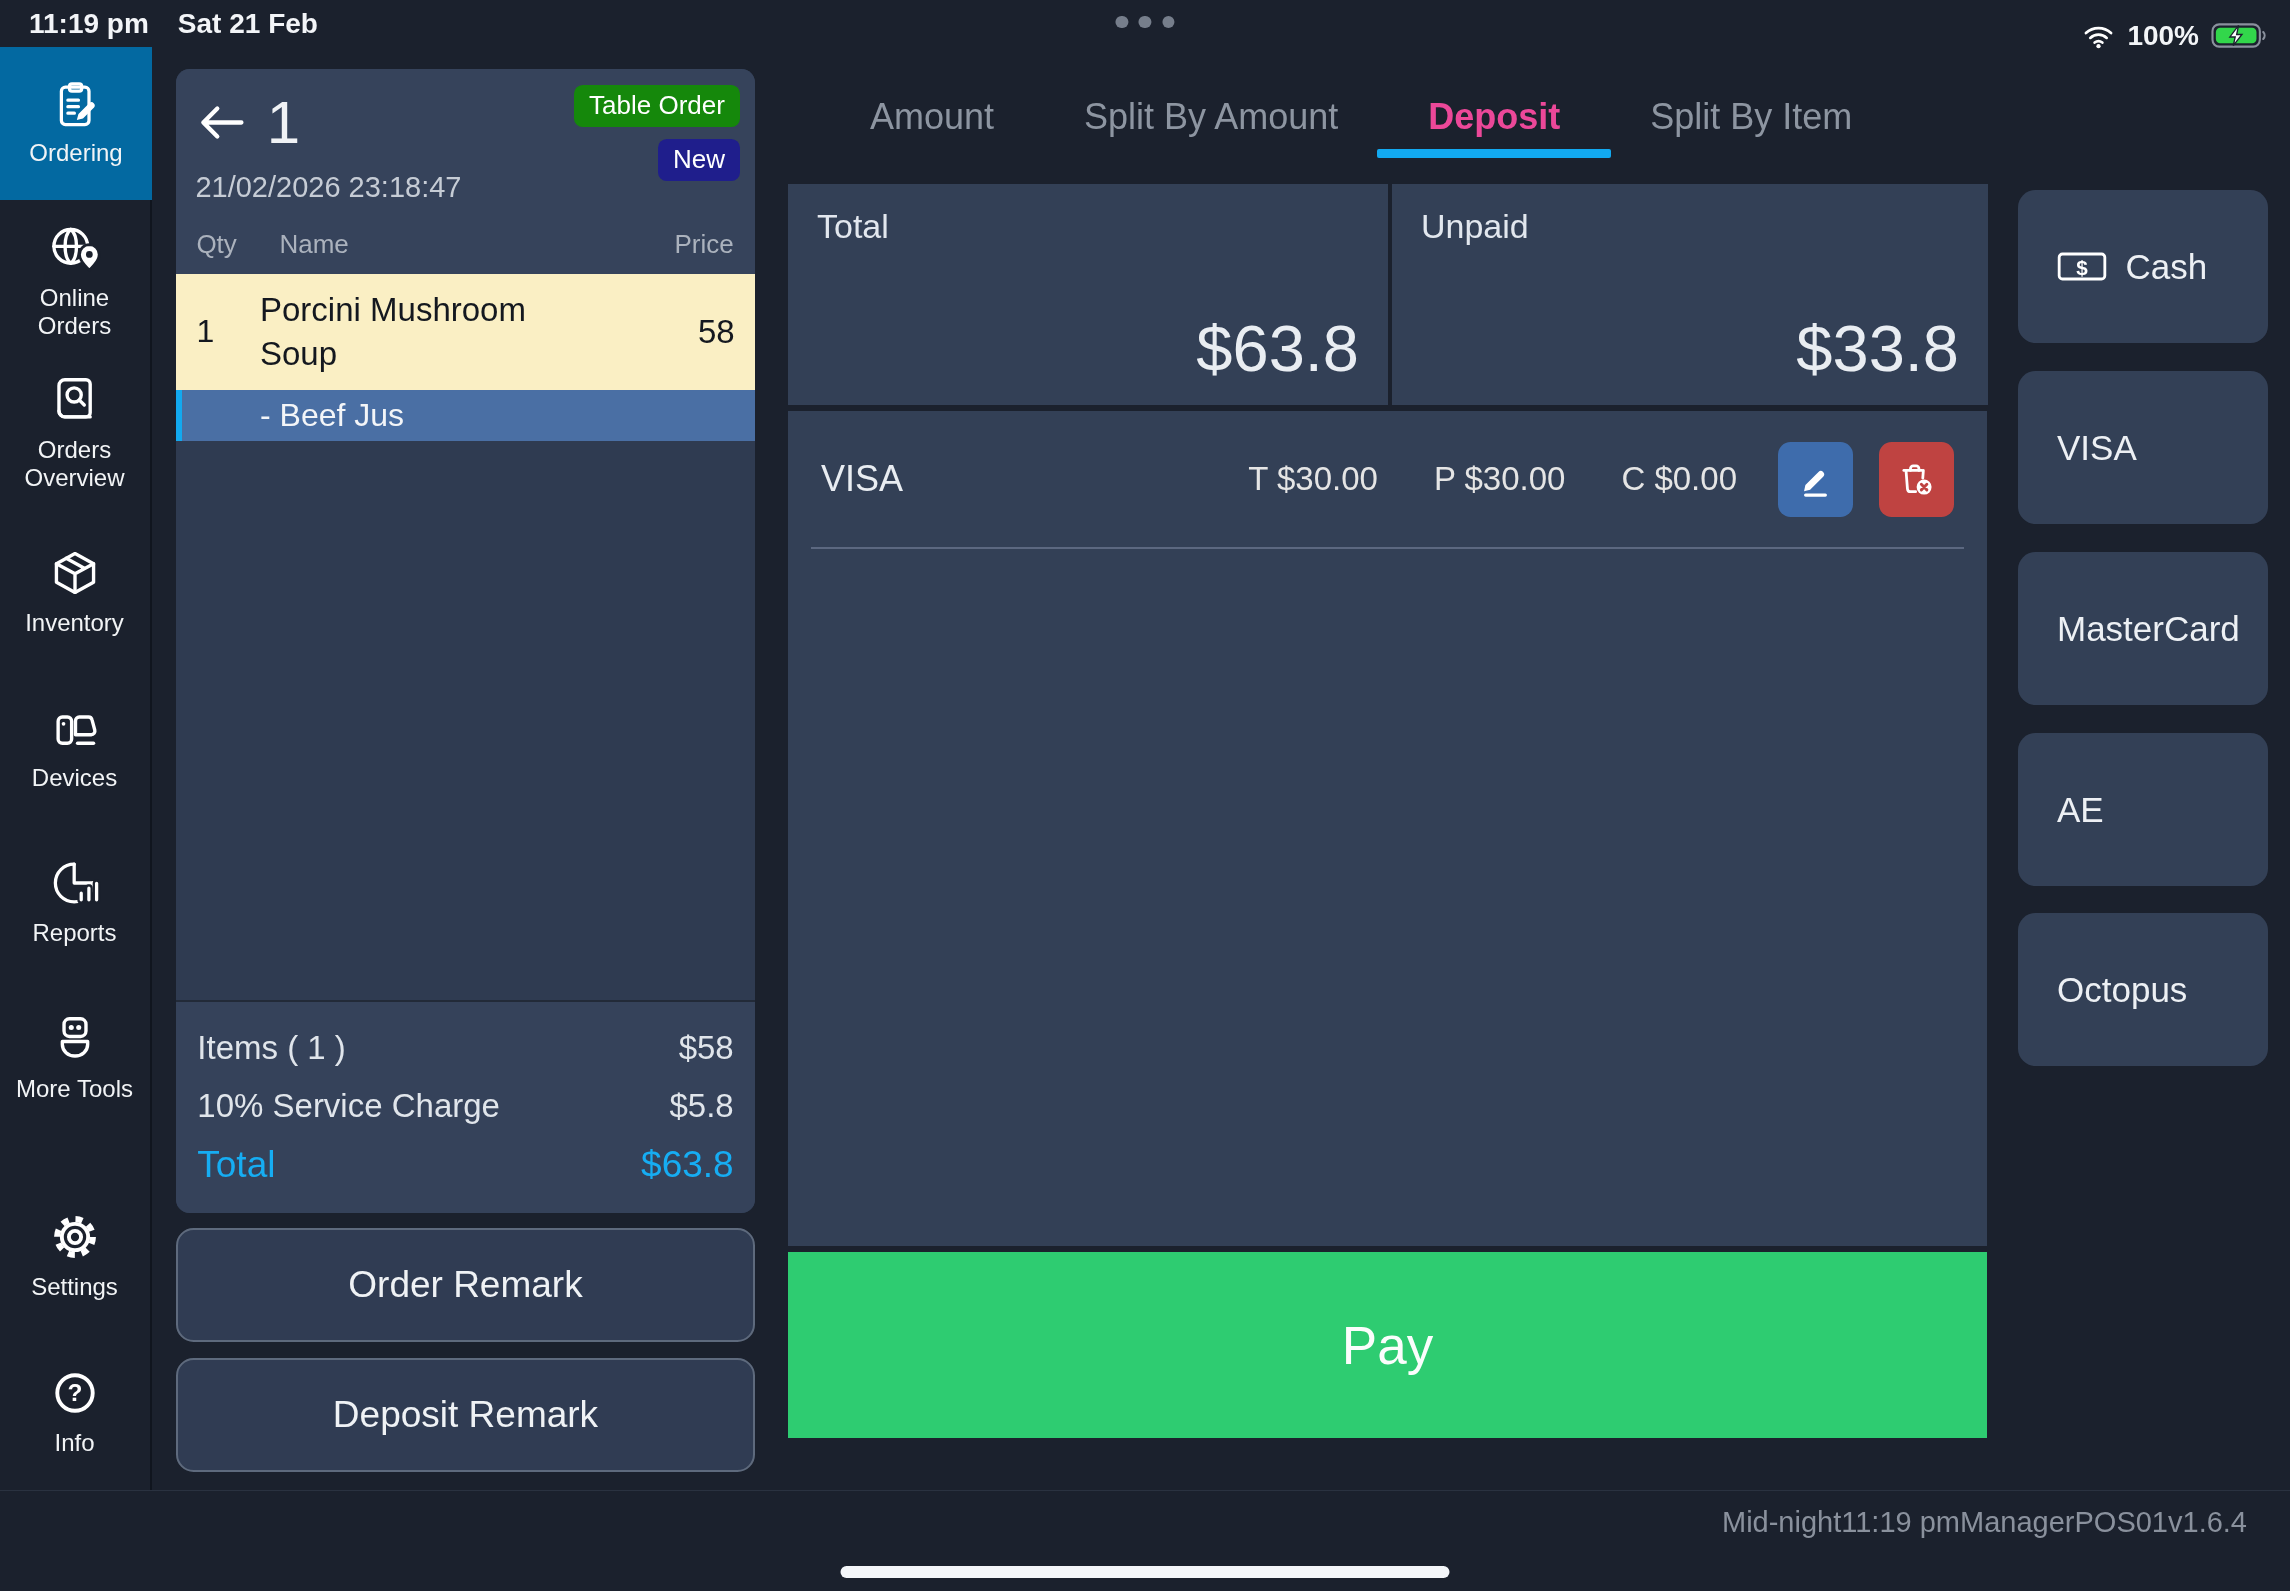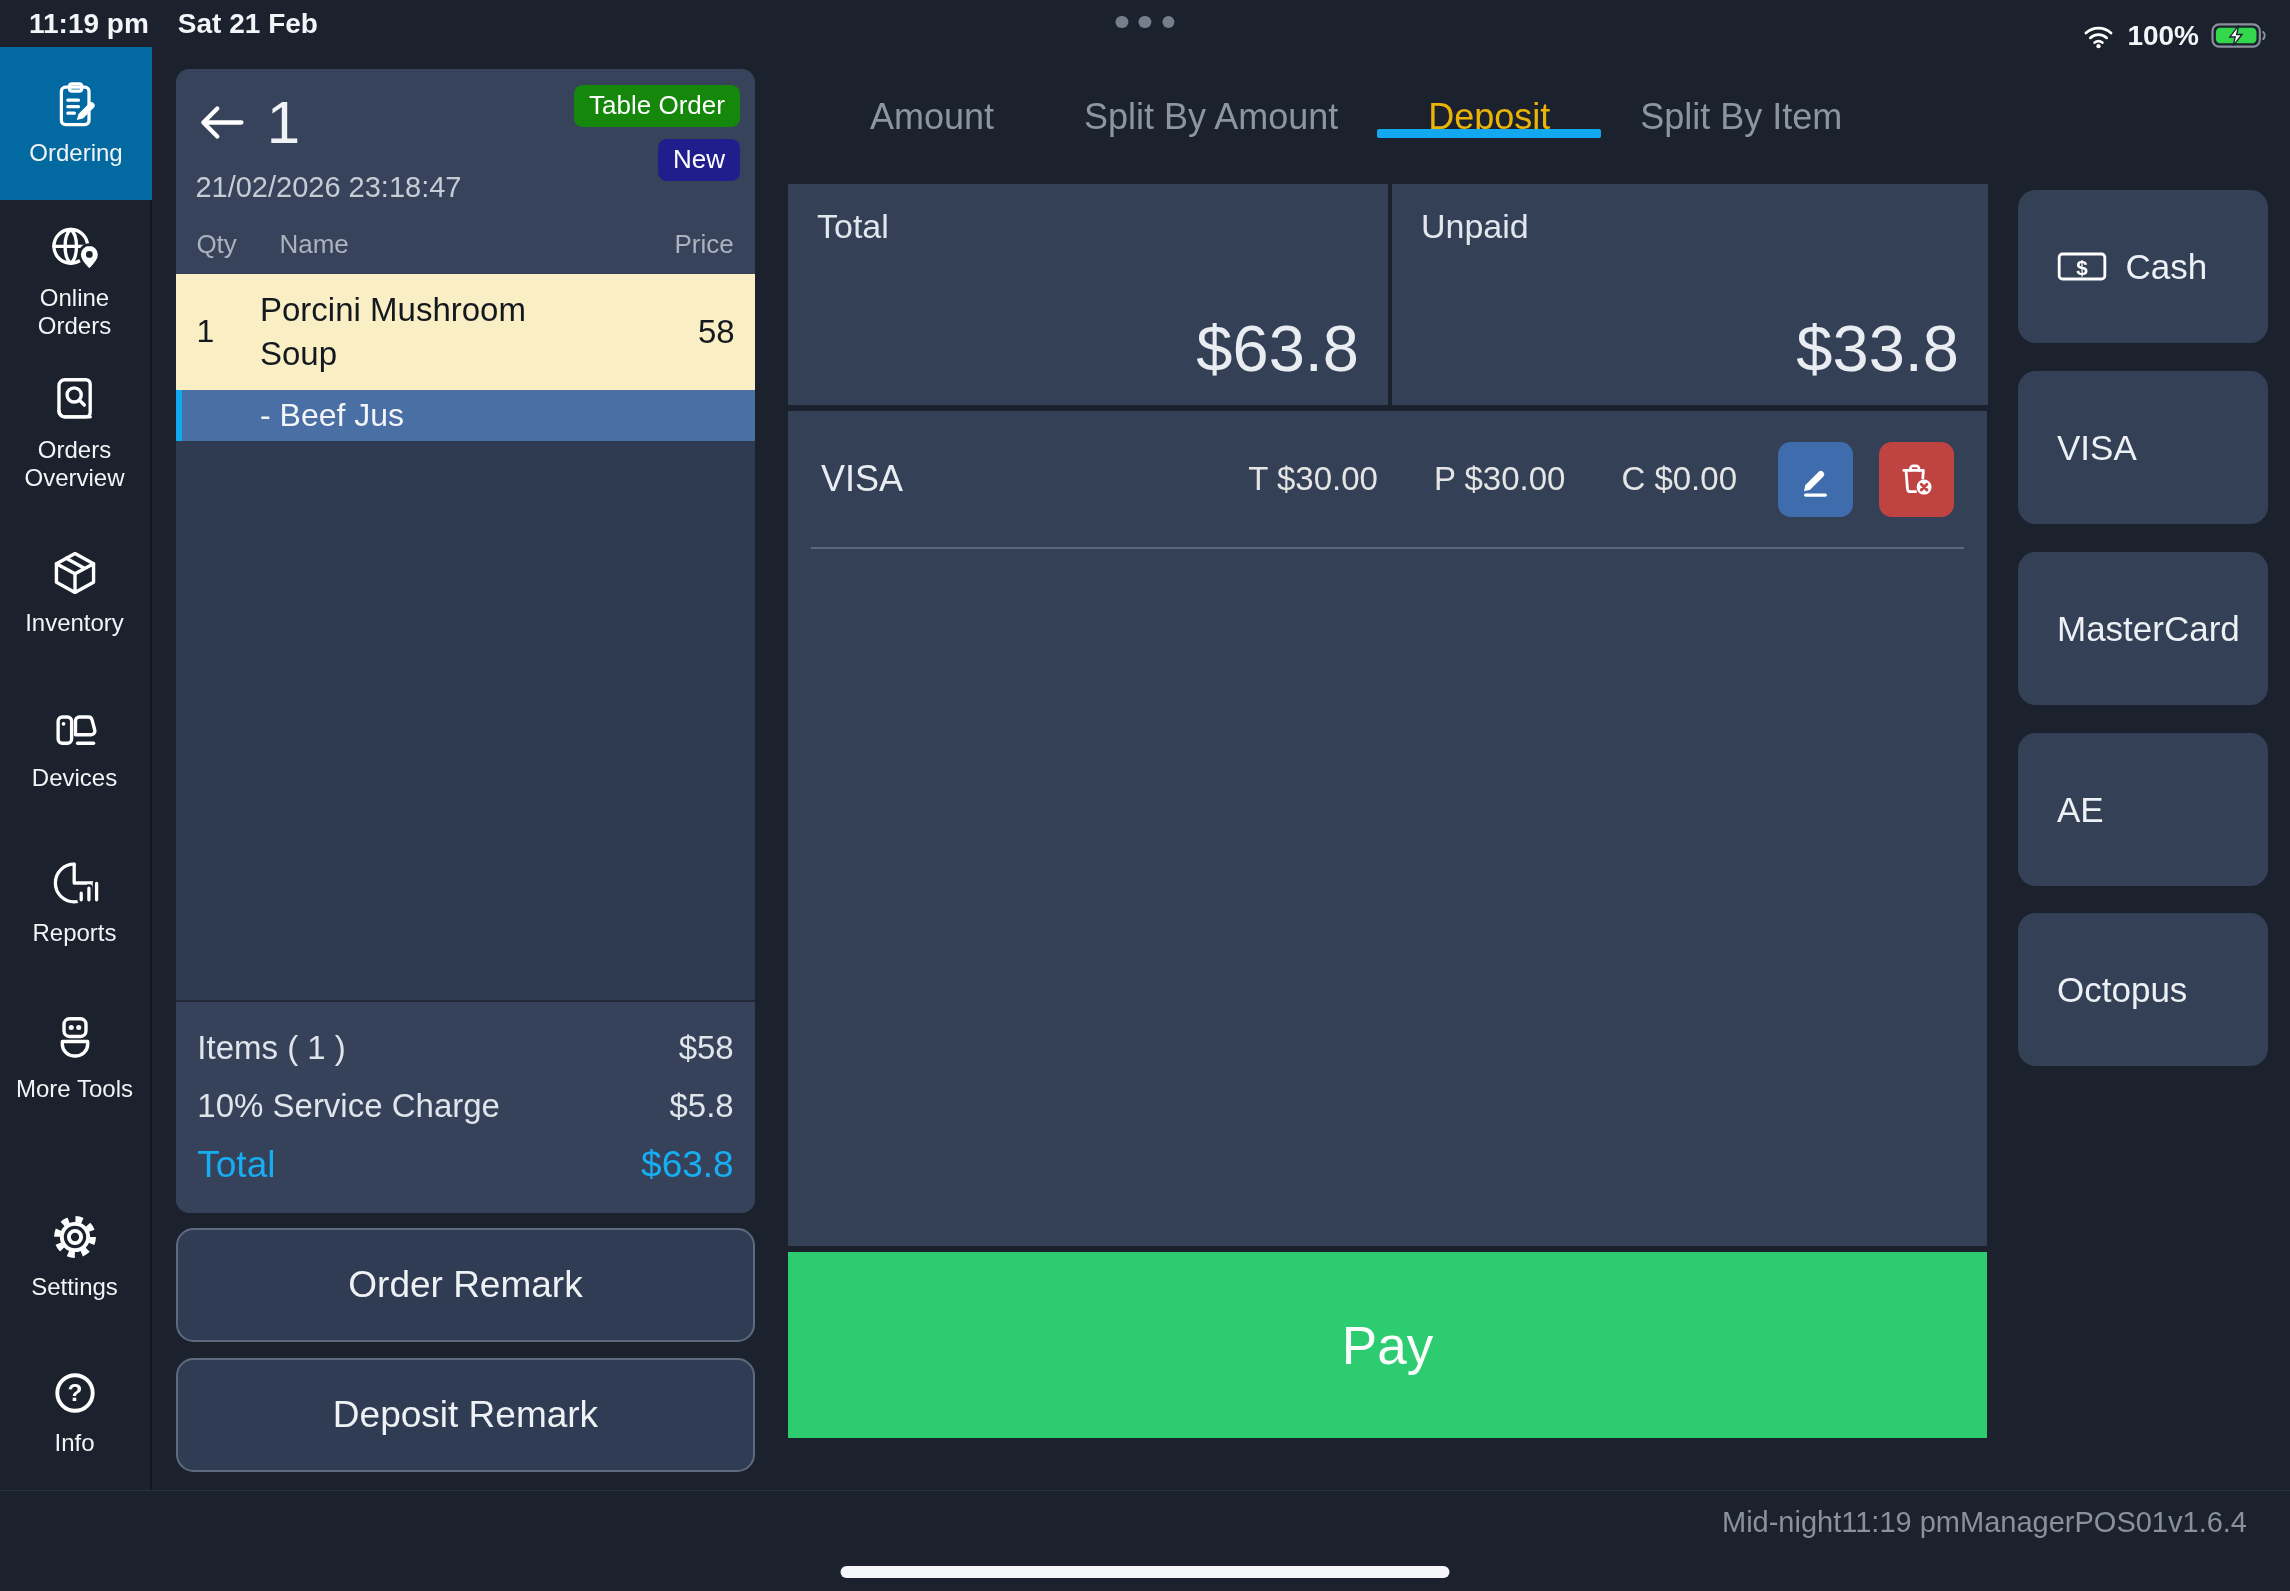--- a/index.html
+++ b/index.html
@@ -46,23 +46,23 @@
   .order-list{flex:1;}
   .order-summary{background:#35425A;border-top:2.9px solid #222A38;padding:27px 21.3px 27px;}
   .sum-row{display:flex;justify-content:space-between;font-size:33px;color:#E0E5EB;margin-bottom:19.4px;}
   .sum-total{display:flex;justify-content:space-between;font-size:37px;color:#16ADF3;font-weight:500;}
 
   .remark{position:absolute;left:176px;width:579px;height:114px;background:#303C53;border:2.9px solid #5E6A7D;border-radius:17.5px;
           color:#EFF2F5;font-size:37px;display:flex;align-items:center;justify-content:center;box-sizing:border-box;cursor:pointer;}
   .remark-order{top:1228px;} .remark-deposit{top:1358px;}
 
   
-  .tabs{position:absolute;left:825px;top:76px;height:82px;display:flex;align-items:center;}
+  .tabs{position:absolute;left:825px;top:76px;height:82px;display:flex;}
   .tab{padding:0 45px;display:flex;align-items:center;font-size:36px;color:#8D95A1;position:relative;cursor:pointer;}
-  .tab.active{color:#eab308;font-weight:400;}
+  .tab.active{color:#ec4899;font-weight:700;}
   .tab.active::after{content:"";position:absolute;left:-5.8px;right:-5.8px;bottom:0;height:8.7px;background:#12A9F0;border-radius:1.9px;}
 
   
   .panel{position:absolute;background:#334056;box-sizing:border-box;}
   .panel-total{left:788px;top:184px;width:600px;height:221px;padding:23px 29px;}
   .panel-unpaid{left:1392px;top:184px;width:596px;height:221px;padding:23px 29px;}
   .panel-label{font-size:34px;color:#E2E7EE;}
   .panel-amount{position:absolute;right:29px;bottom:19.4px;font-size:65px;color:#E9EDF2;}
   .pay-list{left:788px;top:411px;width:1199px;height:835px;}
   .entry{height:136px;display:flex;align-items:center;padding:0 33px;}

